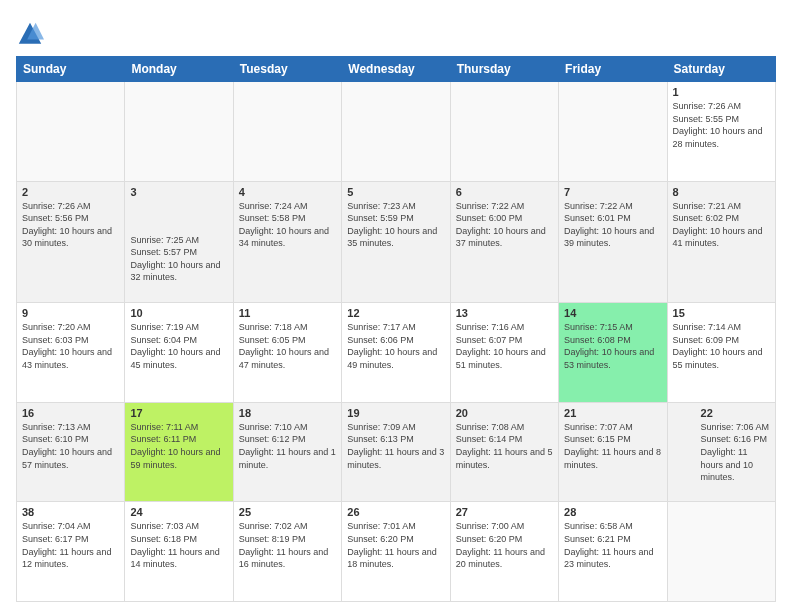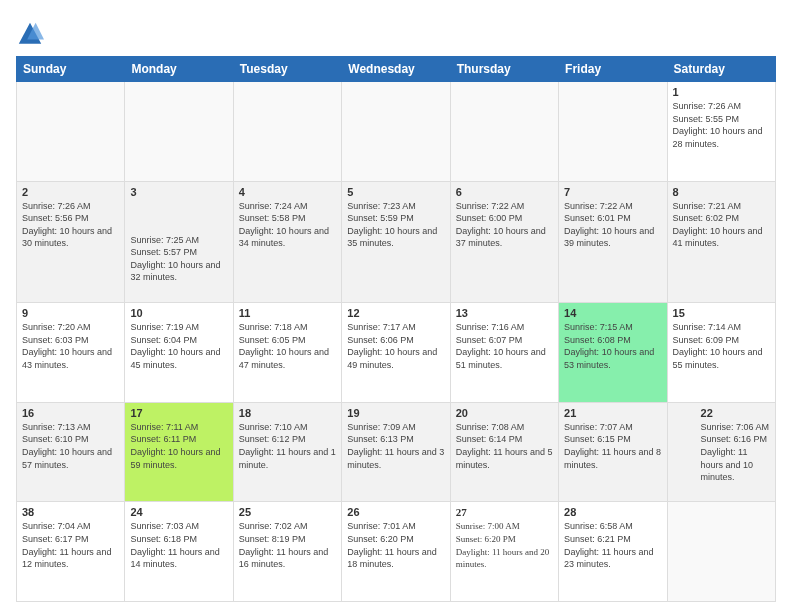--- a/index.html
+++ b/index.html
@@ -295,21 +295,21 @@
             <div class="day-info" style="white-space: pre-line;">Sunrise: 7:02 AM
 Sunset: 8:19 PM
 Daylight: 11 hours and 16 minutes.</div>
           </td>
           <td style="background: rgb(255, 255, 255);">
             <span class="day-num">26</span>
             <div class="day-info" style="white-space: pre-line;">Sunrise: 7:01 AM
 Sunset: 6:20 PM
 Daylight: 11 hours and 18 minutes.</div>
           </td>
-          <td style="background: rgb(255, 255, 255); font-family: Liberation Serif, serif;">
+          <td style="background: rgb(255, 255, 255);">
             <span class="day-num">27</span>
             <div class="day-info" style="white-space: pre-line;">Sunrise: 7:00 AM
 Sunset: 6:20 PM
 Daylight: 11 hours and 20 minutes.</div>
           </td>
           <td style="background: rgb(255, 255, 255);">
             <span class="day-num">28</span>
             <div class="day-info" style="white-space: pre-line;">Sunrise: 6:58 AM
 Sunset: 6:21 PM
 Daylight: 11 hours and 23 minutes.</div>

